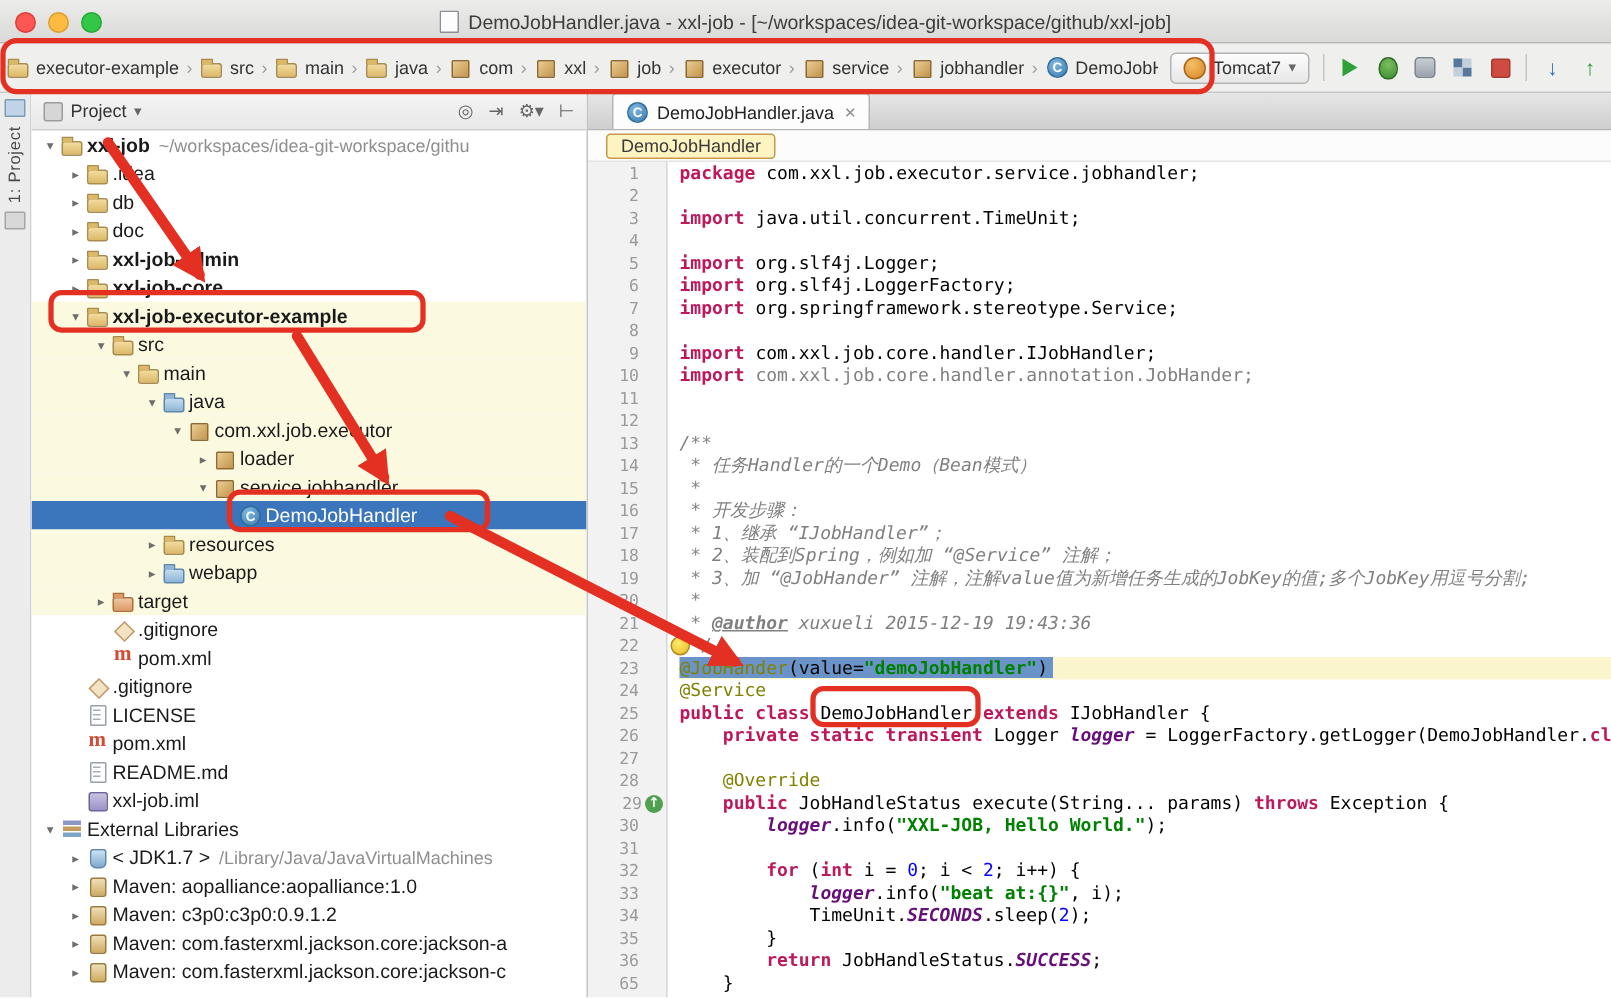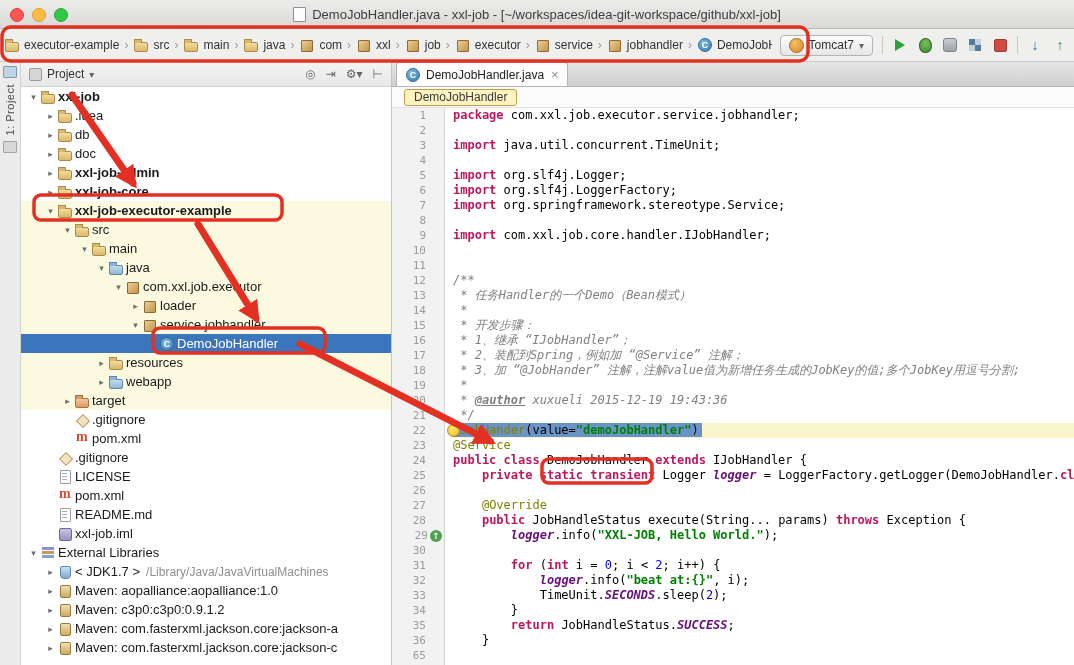--- a/index.html
+++ b/index.html
@@ -85,21 +85,21 @@
   .ic-file::before{left:3px;top:1px;width:9px;height:12px;background:#FDFDFD;border:1px solid #9AA0A8;border-radius:1px;}
   .ic-file::after{content:"";position:absolute;left:5px;top:4px;width:5px;height:1px;background:#A8AEB6;box-shadow:0 3px 0 #A8AEB6,0 6px 0 #A8AEB6;}
   .ic-module::before{left:2px;top:2px;width:11px;height:11px;background:linear-gradient(#C9C2E2,#9D92C6);border:1px solid #6F639E;border-radius:2px;}
   .ic-git::before{content:"";position:absolute;left:4px;top:4px;width:8px;height:8px;background:#F2E3C3;border:1px solid #C2996A;transform:rotate(45deg);}
   .ic-lib::before{content:"";position:absolute;left:2px;top:2px;width:12px;height:3px;background:#8A97C4;box-shadow:0 4px 0 #C49A5E,0 8px 0 #7FA6C9;}
   .ic-jdk::before{left:3px;top:2px;width:9px;height:11px;background:linear-gradient(#CBE3F5,#7FA9CF);border:1px solid #5E87AD;border-radius:2px 2px 4px 4px;}
   .ic-jar::before{left:3px;top:2px;width:9px;height:11px;background:linear-gradient(#EFE0B8,#CFAA62);border:1px solid #9A7A3A;border-radius:2px;}
 
   
   .editor{flex:1;min-width:0;display:flex;flex-direction:column;background:#fff;}
-  .tabbar{height:24px;flex:none;background:linear-gradient(#E6E6E6,#CFCFCF);border-bottom:1px solid #B5B5B5;display:flex;align-items:flex-end;padding-left:4px;}
+  .tabbar{height:24px;flex:none;background:linear-gradient(#E6E6E6,#CFCFCF);border-bottom:1px solid #B5B5B5;display:flex;align-items:flex-end;padding-left:16px;}
   .tab{height:23px;display:flex;align-items:center;gap:5px;background:#FDFDFD;border:1px solid #B5B5B5;border-bottom:none;
     padding:0 8px;font-size:12px;color:#222;border-radius:3px 3px 0 0;}
   .tabx{color:#8A8A8A;font-size:13px;margin-left:2px;}
   .ebc{height:20px;flex:none;background:#FCFCFC;border-bottom:1px solid #E4E4E4;display:flex;align-items:center;padding-left:12px;}
   .chip{font-size:12px;color:#3A3A3A;background:#FFF3C2;border:1px solid #C49A4A;border-radius:3px;padding:0 9px;line-height:15px;}
   .codewrap{flex:1;display:flex;min-height:0;position:relative;}
   .gutter{width:52px;flex:none;background:#F2F2F2;border-right:1px solid #D6D6D6;}
   .gline{height:15px;display:flex;align-items:center;justify-content:flex-end;padding-right:2px;}
   .gnum{width:26px;text-align:right;color:#9B9B9B;font:11px "DejaVu Sans Mono",monospace;}
   .gicon{width:14px;height:12px;margin-left:2px;}
@@ -247,20 +247,21 @@
           <span>⇥</span>
           <span>⚙▾</span>
           <span>⊢</span>
         </span>
       </div>
       <div class="ptree">
           <div class="trow" style="padding-left: 6px;">
             <span class="tarrow">▾</span>
             <span class="ic ic-folder"></span>
             <span class="tlabel b">xxl-job</span>
+            <span class="tnote">~/workspaces/idea-git-workspace/githu</span>
           </div>
           <div class="trow" style="padding-left: 23px;">
             <span class="tarrow">▸</span>
             <span class="ic ic-folder"></span>
             <span class="tlabel">.idea</span>
           </div>
           <div class="trow" style="padding-left: 23px;">
             <span class="tarrow">▸</span>
             <span class="ic ic-folder"></span>
             <span class="tlabel">db</span>
@@ -569,20 +570,21 @@
         <div class="code">
             <div class="cline"><span class="tokens"><span class="tk-kw">package</span><span class="tk-pl"> com.xxl.job.executor.service.jobhandler;</span></span></div>
             <div class="cline"><span class="tokens"></span></div>
             <div class="cline"><span class="tokens"><span class="tk-kw">import</span><span class="tk-pl"> java.util.concurrent.TimeUnit;</span></span></div>
             <div class="cline"><span class="tokens"></span></div>
             <div class="cline"><span class="tokens"><span class="tk-kw">import</span><span class="tk-pl"> org.slf4j.Logger;</span></span></div>
             <div class="cline"><span class="tokens"><span class="tk-kw">import</span><span class="tk-pl"> org.slf4j.LoggerFactory;</span></span></div>
             <div class="cline"><span class="tokens"><span class="tk-kw">import</span><span class="tk-pl"> org.springframework.stereotype.Service;</span></span></div>
             <div class="cline"><span class="tokens"></span></div>
             <div class="cline"><span class="tokens"><span class="tk-kw">import</span><span class="tk-pl"> com.xxl.job.core.handler.IJobHandler;</span></span></div>
+            <div class="cline"><span class="tokens"><span class="tk-kw">import</span><span class="tk-dim"> com.xxl.job.core.handler.annotation.JobHander;</span></span></div>
             <div class="cline"><span class="tokens"></span></div>
             <div class="cline"><span class="tokens"></span></div>
             <div class="cline"><span class="tokens"><span class="tk-com">/**</span></span></div>
             <div class="cline"><span class="tokens"><span class="tk-com"> * 任务Handler的一个Demo（Bean模式）</span></span></div>
             <div class="cline"><span class="tokens"><span class="tk-com"> *</span></span></div>
             <div class="cline"><span class="tokens"><span class="tk-com"> * 开发步骤：</span></span></div>
             <div class="cline"><span class="tokens"><span class="tk-com"> * 1、继承 “IJobHandler”；</span></span></div>
             <div class="cline"><span class="tokens"><span class="tk-com"> * 2、装配到Spring，例如加 “@Service” 注解；</span></span></div>
             <div class="cline"><span class="tokens"><span class="tk-com"> * 3、加 “@JobHander” 注解，注解value值为新增任务生成的JobKey的值;多个JobKey用逗号分割;</span></span></div>
             <div class="cline"><span class="tokens"><span class="tk-com"> *</span></span></div>

